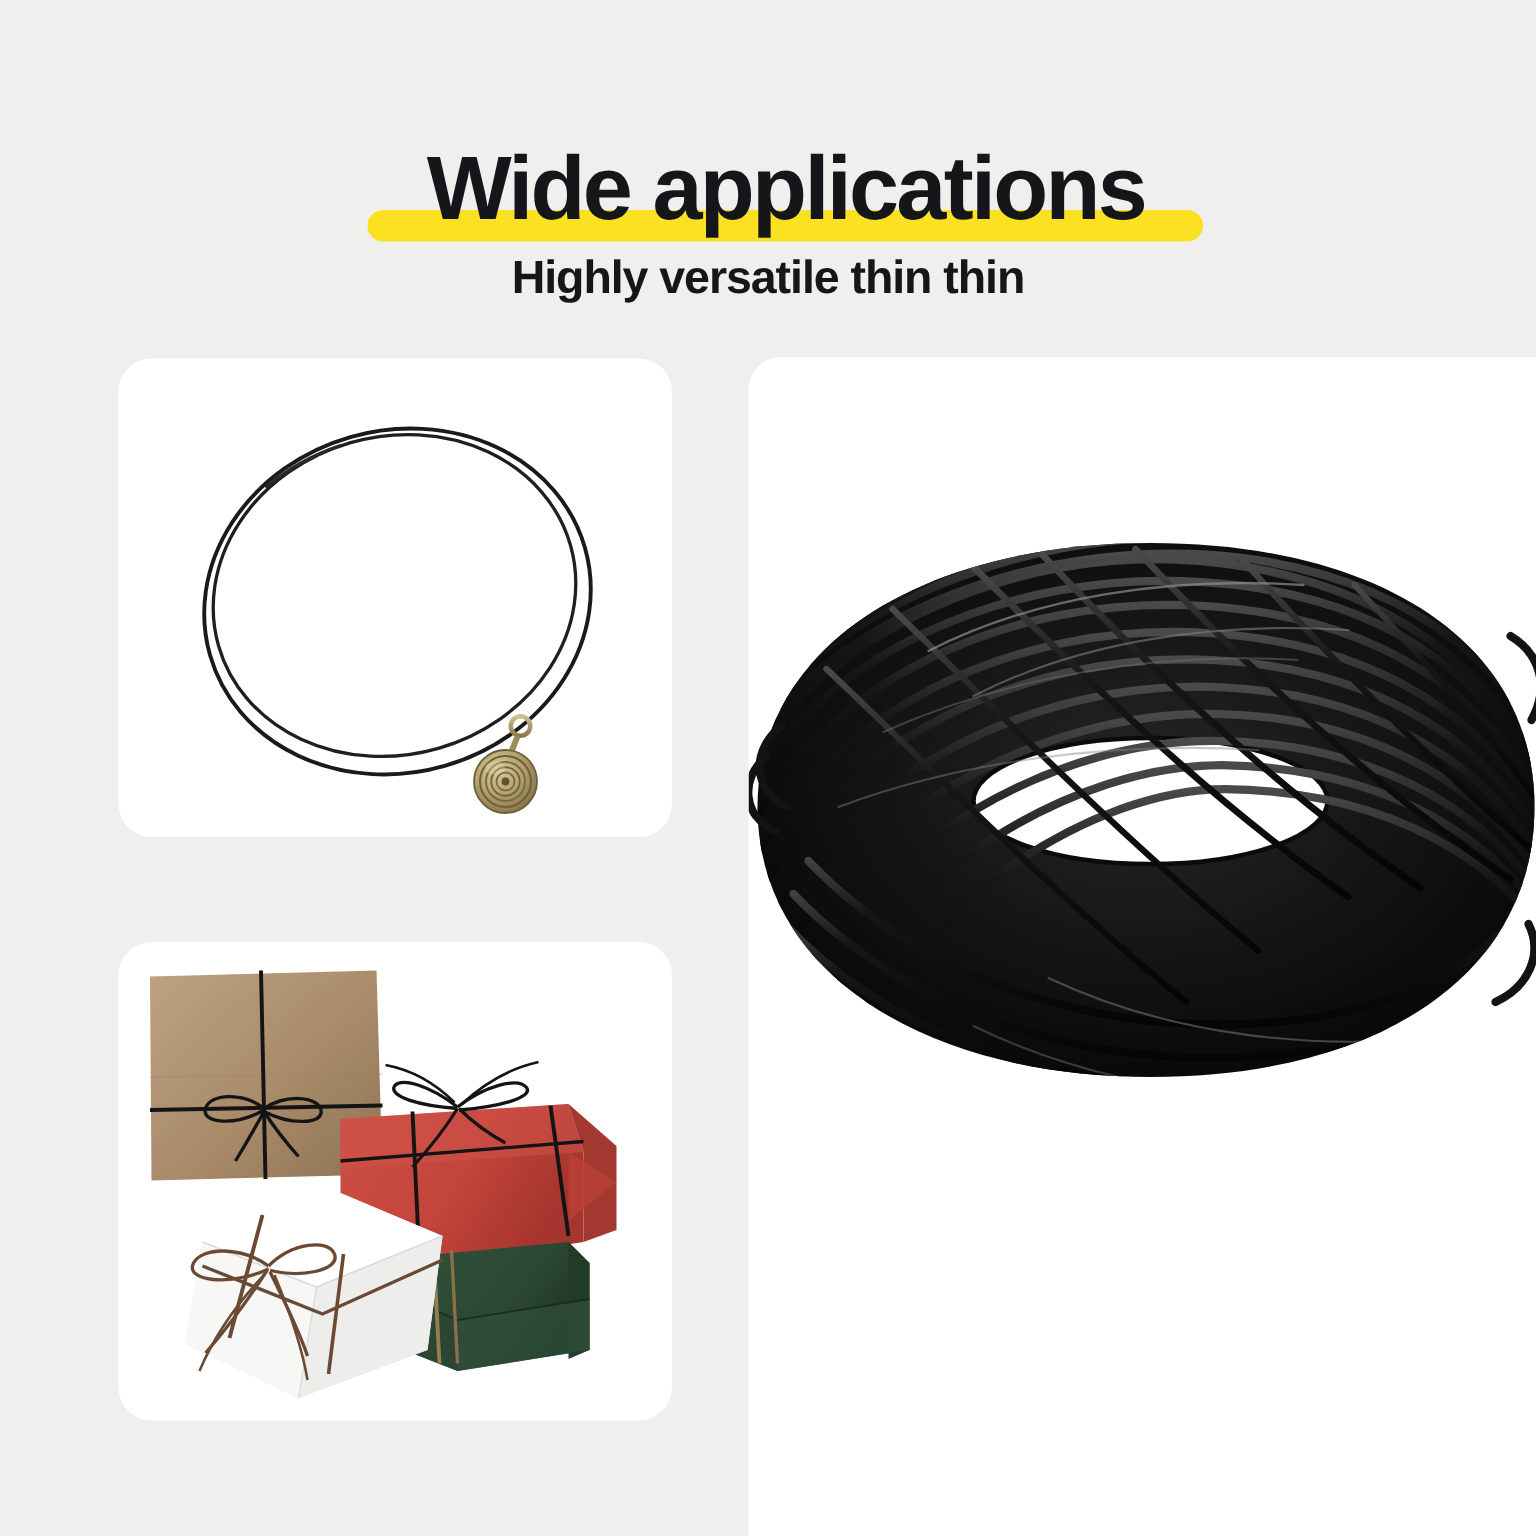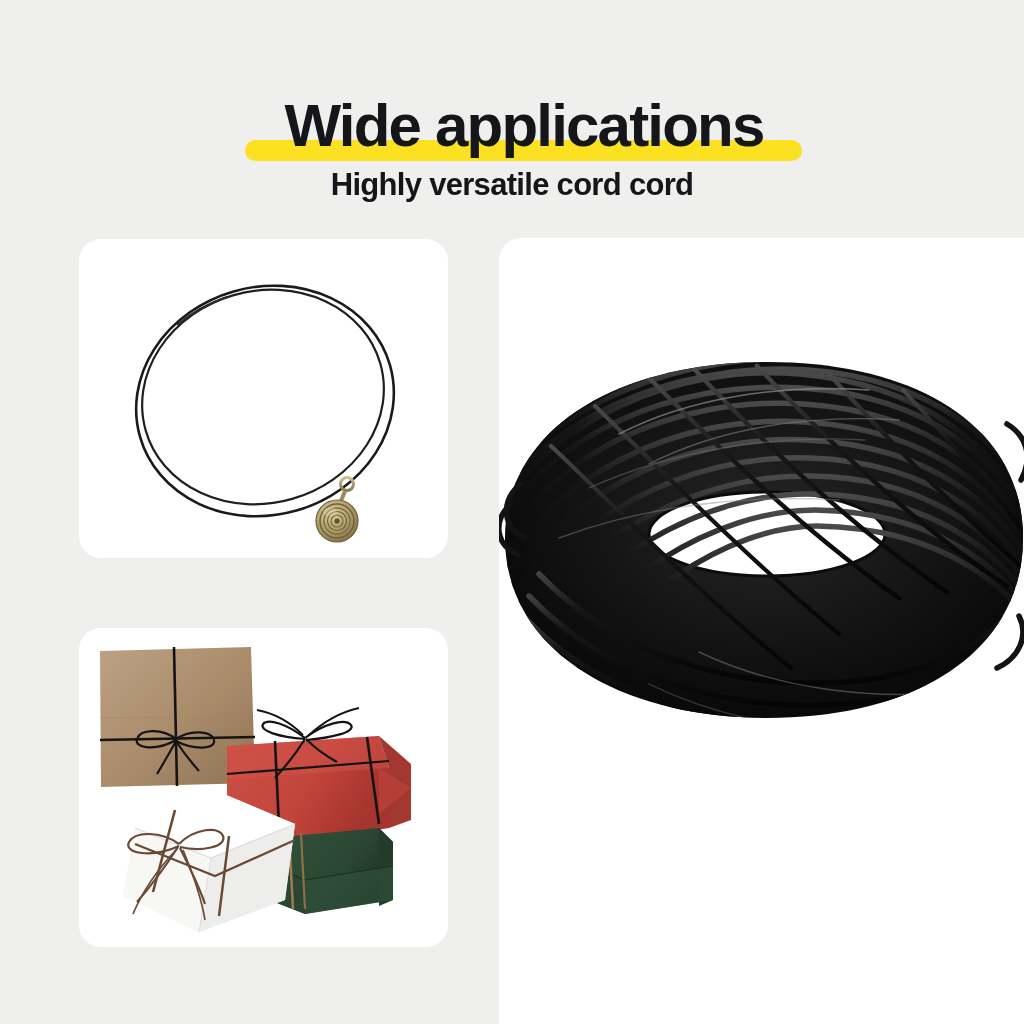--- a/index.html
+++ b/index.html
@@ -126,21 +126,21 @@
 
 <div class="stage">
 
   <div class="header">
 
     <div class="title-wrap">
       <div class="title-highlight"></div>
       <span class="title-text">Wide applications</span>
     </div>
 
-    <div class="subtitle">Highly versatile cord cord</div>
+    <div class="subtitle">Highly versatile thin thin</div>
   </div>
 
   <div class="card card-necklace">
     <svg class="necklace-svg" width="369" height="319" viewBox="0 0 369 319">
       <defs>
         <radialGradient id="pendGrad" cx="38%" cy="32%" r="78%">
           <stop offset="0%" stop-color="#d8caa0"></stop>
           <stop offset="45%" stop-color="#b8a673"></stop>
           <stop offset="100%" stop-color="#7d6d42"></stop>
         </radialGradient>

